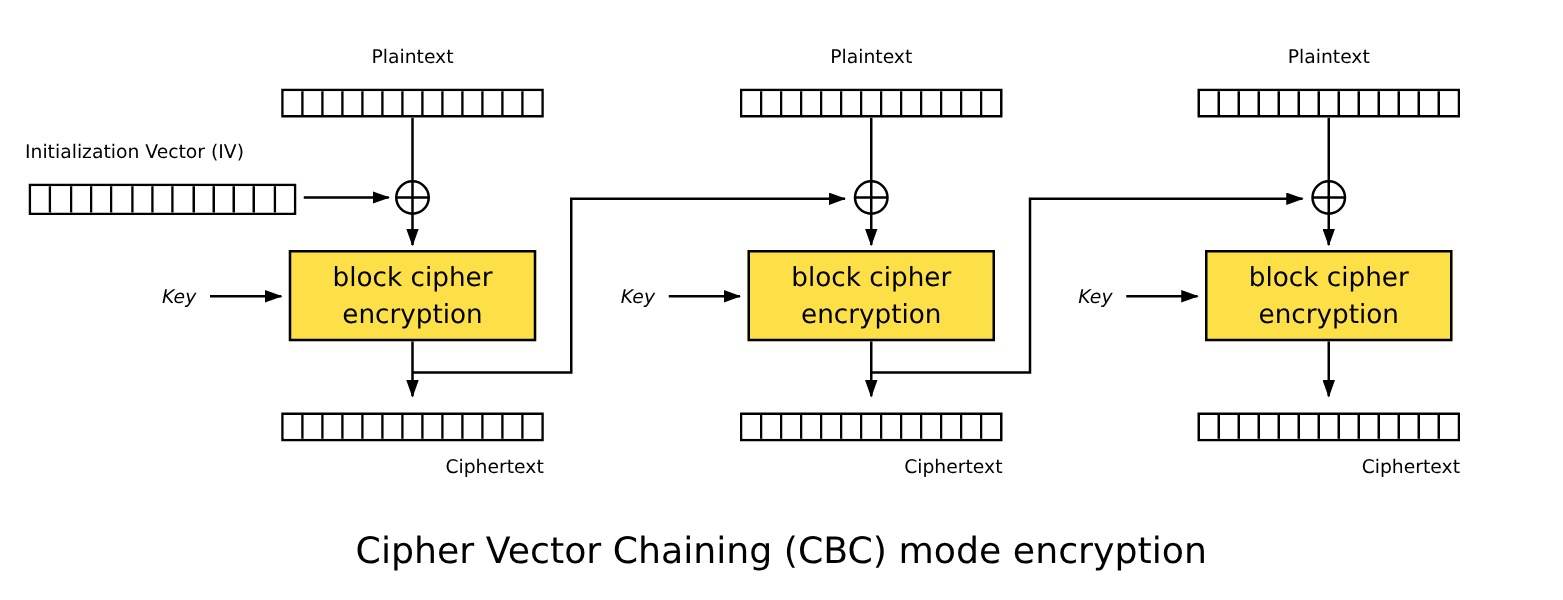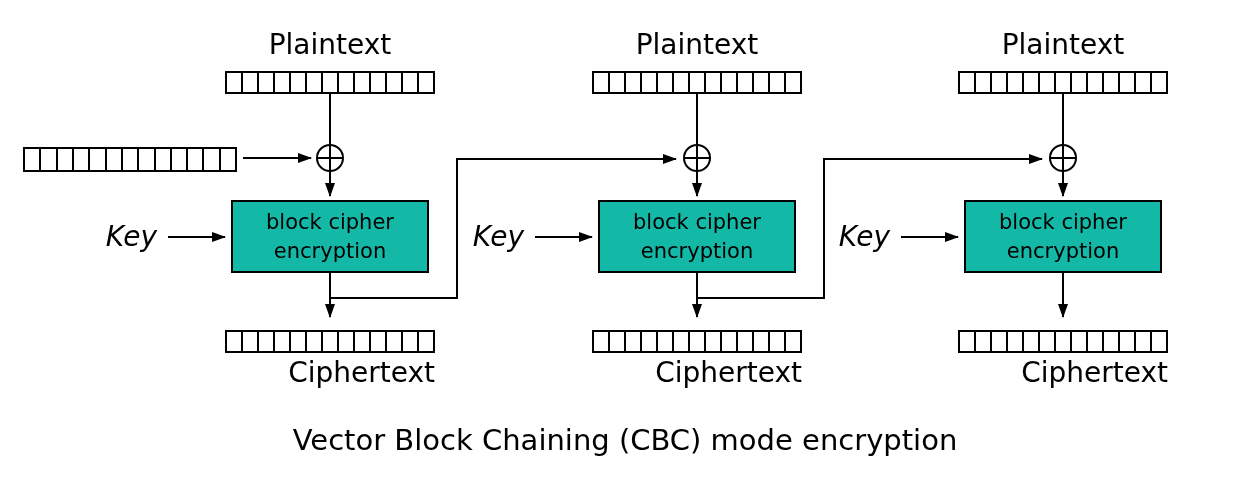--- a/index.html
+++ b/index.html
@@ -18,21 +18,21 @@
   }
   .connector-layer {
     position: absolute;
     left: 0;
     top: 0;
     width: 1250px;
     height: 480px;
   }
   .label {
     position: absolute;
-    font-size: 28px;
+    font-size: 15px;
     line-height: 24px;
     white-space: nowrap;
     color: #000000;
   }
   .col { position: absolute; left: 0; top: 0; width: 0; height: 0; }
   .c1 { --cx: 330px; }
   .c2 { --cx: 697px; }
   .c3 { --cx: 1063px; }
   .pt-label {
     left: calc(var(--cx) - 105px);
@@ -89,21 +89,21 @@
   }
   .cell:last-child { border-right: none; }
   .cipher-box {
     position: absolute;
     box-sizing: border-box;
     left: calc(var(--cx) - 99px);
     top: 200px;
     width: 198px;
     height: 73px;
     border: 2px solid #000000;
-    background: #14b8a6;
+    background: #fde047;
     text-align: center;
     font-size: 21px;
     line-height: 29px;
     padding-top: 6px;
   }
   .title {
     position: absolute;
     left: 0;
     top: 423px;
     width: 1250px;
@@ -153,20 +153,21 @@
       <line x1="1063" y1="94" x2="1063" y2="196" marker-end="url(#arrow)"></line>
       <g>
         <circle cx="1063" cy="158" r="13"></circle>
         <line x1="1050" y1="158" x2="1076" y2="158"></line>
       </g>
       <line x1="901" y1="237" x2="958" y2="237" marker-end="url(#arrow)"></line>
       <line x1="1063" y1="273" x2="1063" y2="317" marker-end="url(#arrow)"></line>
     </g>
   </svg>
 
+  <div class="label iv-label">Initialization Vector (IV)</div>
   <div class="bits iv-bits">
       <div class="cell"></div>
       <div class="cell"></div>
       <div class="cell"></div>
       <div class="cell"></div>
       <div class="cell"></div>
       <div class="cell"></div>
       <div class="cell"></div>
       <div class="cell"></div>
       <div class="cell"></div>
@@ -289,15 +290,15 @@
         <div class="cell"></div>
         <div class="cell"></div>
         <div class="cell"></div>
         <div class="cell"></div>
         <div class="cell"></div>
         <div class="cell"></div>
       </div>
     <div class="label ct-label">Ciphertext</div>
   </div>
 
-  <div class="title">Vector Block Chaining (CBC) mode encryption</div>
+  <div class="title">Cipher Vector Chaining (CBC) mode encryption</div>
 
 </div>
 
 </body></html>

